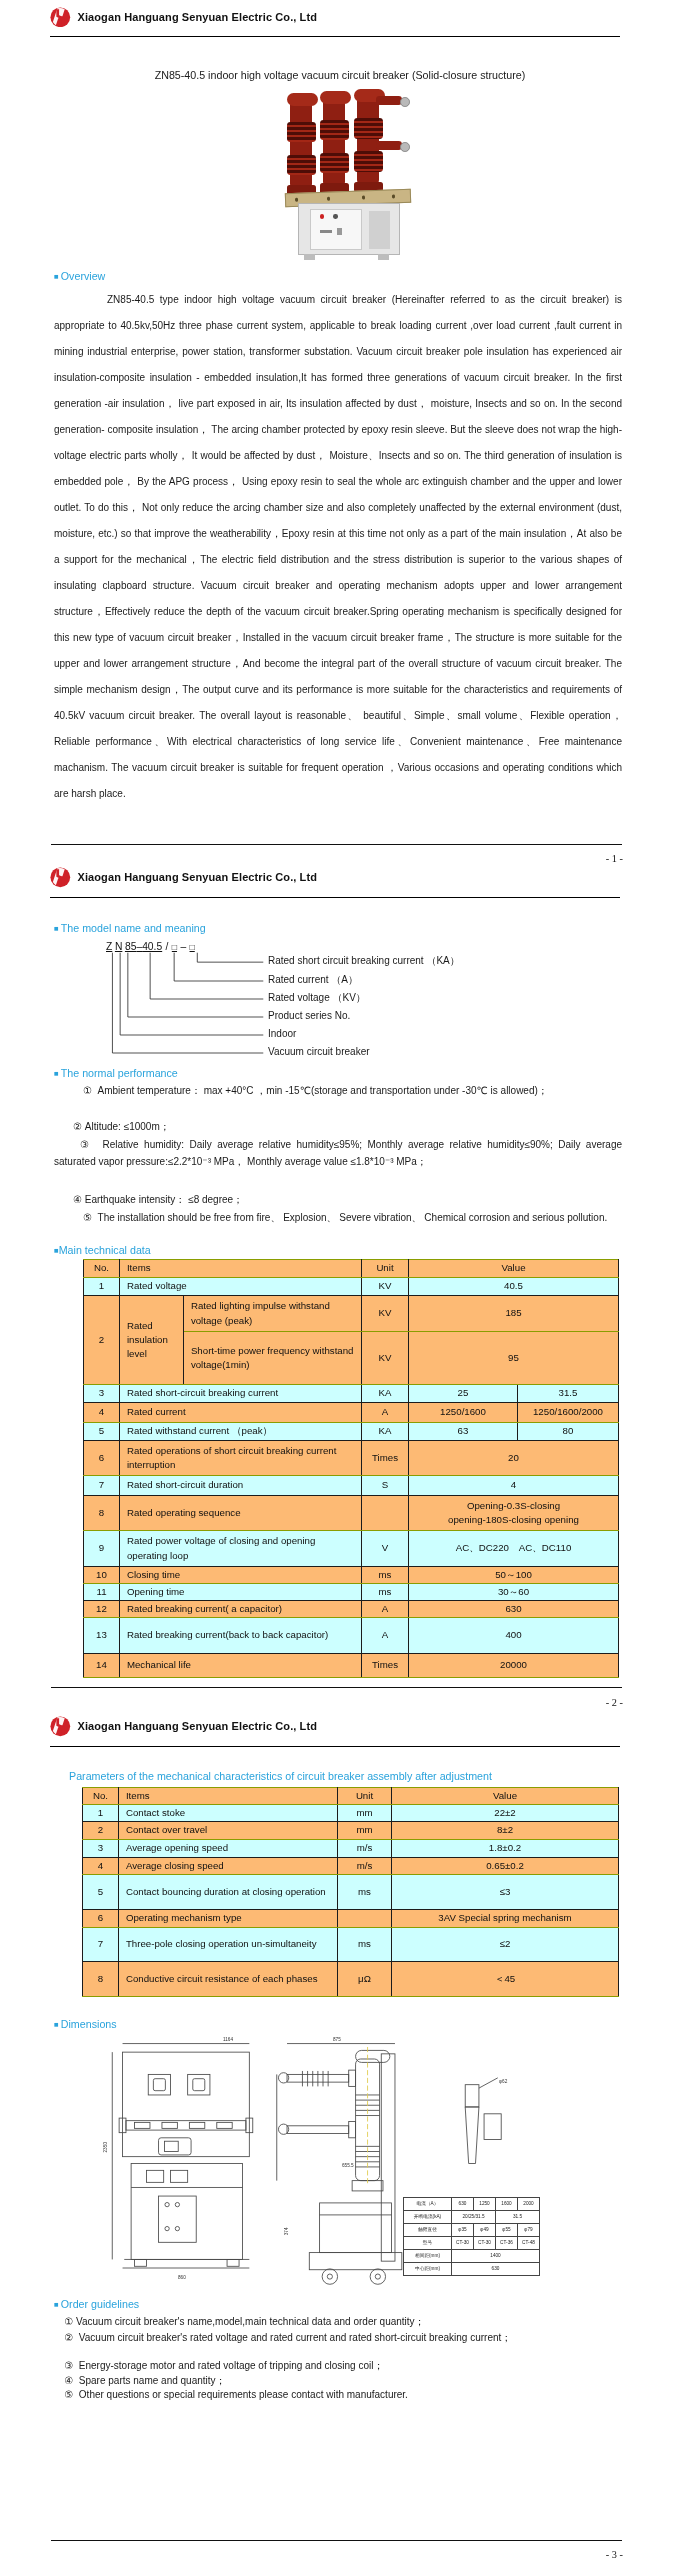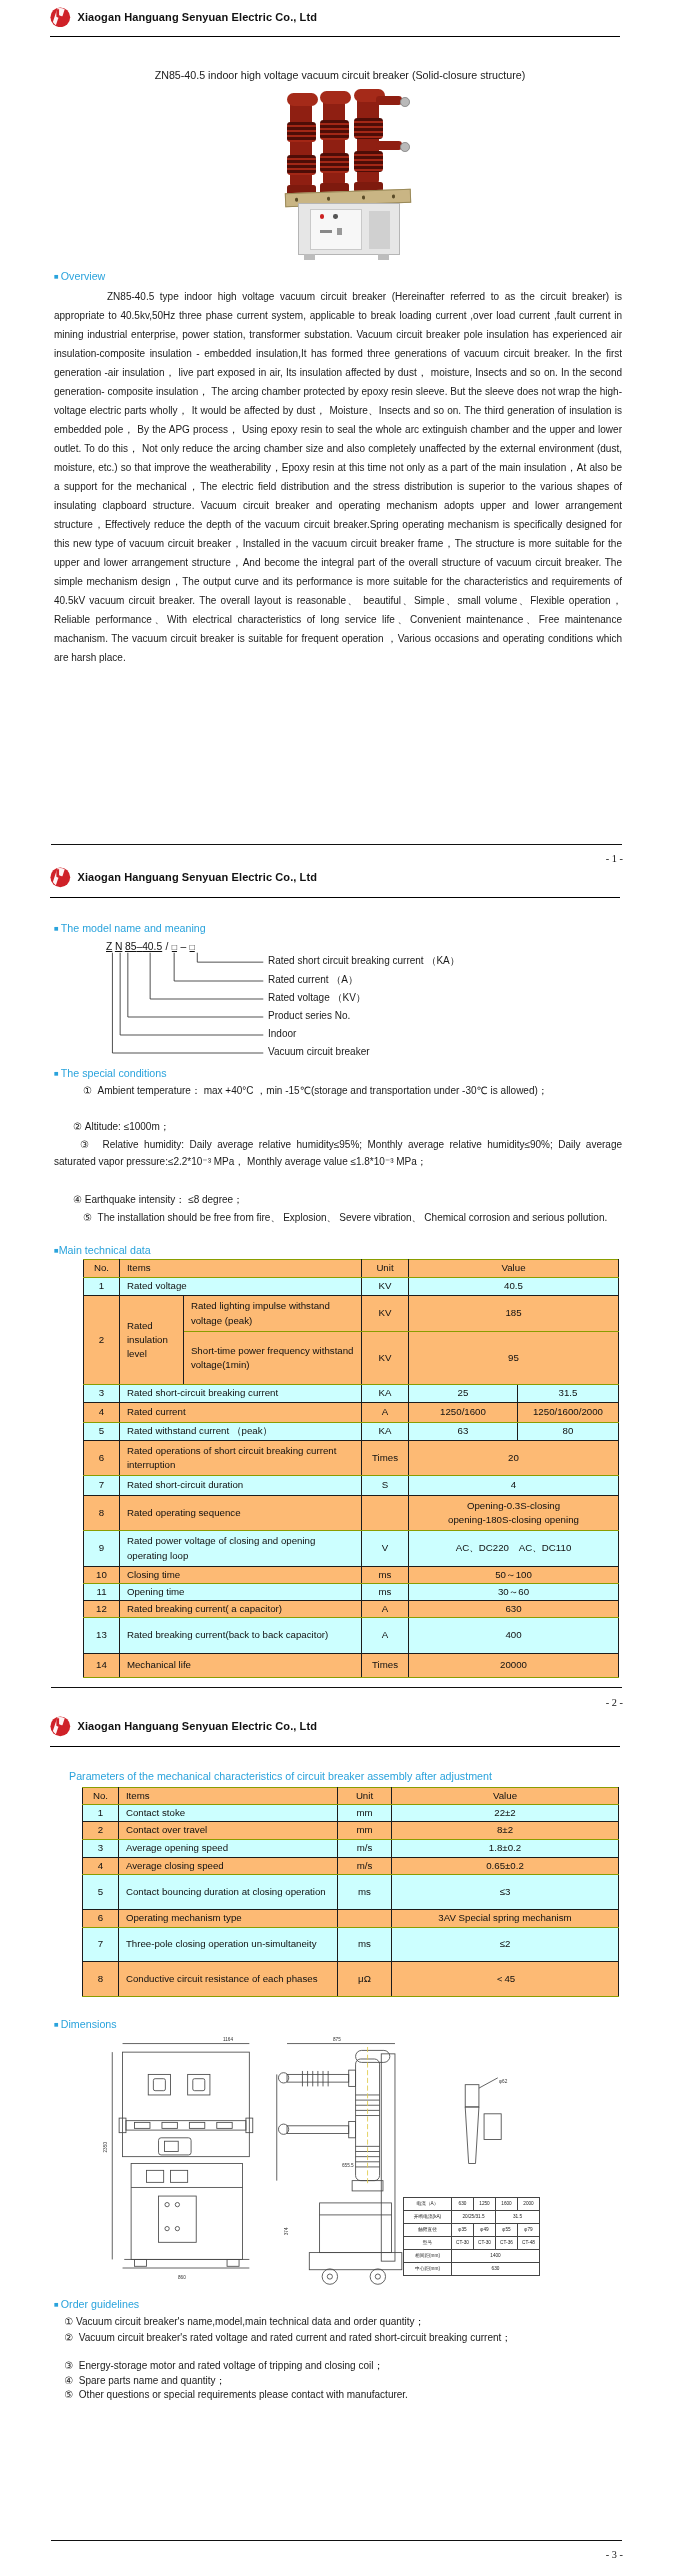--- a/index.html
+++ b/index.html
@@ -6,21 +6,21 @@
   body{width:680px;height:2576px;position:relative;overflow:hidden;
        font-family:"Liberation Sans",sans-serif;color:#1a1a1a;}
   .abs{position:absolute;}
   
   .hdr{display:flex;align-items:center;gap:6.9px;border-bottom:1.7px solid #000;padding-bottom:9px;}
   .hdr .co{font-weight:bold;font-size:11px;color:#111;letter-spacing:0.1px;}
   
   .sec{color:#2aa3dc;font-size:10.7px;}
   .sec.b::before{content:"■ ";font-size:7.7px;vertical-align:0.9px;}
   .sec.bt::before{content:"■";font-size:7.7px;vertical-align:0.9px;}
-  .body-text{font-size:10px;line-height:19px;text-align:justify;color:#1a1a1a;}
+  .body-text{font-size:10px;line-height:26px;text-align:justify;color:#1a1a1a;}
   .cond{font-size:10px;line-height:17px;text-align:justify;}
   
   table.tech{border-collapse:collapse;table-layout:fixed;font-size:9.7px;color:#101010;
              border:1.7px solid #1c1c1c;}
   table.tech td{border:0.9px solid #1c1c1c;text-align:center;padding:0.9px 3.4px;overflow:hidden;line-height:1.45;}
   table.tech td.ta-l{text-align:left;padding-left:6.9px;}
   tr.bright>td{background:#fdba74;border-top:1.7px solid #8a9d00;border-bottom:1.7px solid #8a9d00;}
   tr.light>td{background:#ccffff;}
   .pgnum{font-family:"Liberation Serif",serif;font-size:10.3px;color:#111;}
   .rule{border-top:1.7px solid #111;height:0;}
@@ -133,21 +133,21 @@
   </g>
 </svg>
 
 <div class="abs mlabel" style="left:268px;top:955px;">Rated short circuit breaking current （KA）</div>
 <div class="abs mlabel" style="left:268px;top:974px;">Rated current （A）</div>
 <div class="abs mlabel" style="left:268px;top:992px;">Rated voltage （KV）</div>
 <div class="abs mlabel" style="left:268px;top:1010px;">Product series No.</div>
 <div class="abs mlabel" style="left:268px;top:1028px;">Indoor</div>
 <div class="abs mlabel" style="left:268px;top:1046px;">Vacuum circuit breaker</div>
 
-<div class="abs sec b" style="left:54px;top:1067px;">The special conditions</div>
+<div class="abs sec b" style="left:54px;top:1067px;">The normal performance</div>
 
 <div class="abs cond" style="left:54px;top:1082px;width:568px;text-indent:29px;">
   <span>①</span>&nbsp;&nbsp;<span>Ambient temperature： max +40°C ，min -15℃(storage and transportation under -30℃ is allowed)；</span>
 </div>
 <div class="abs cond" style="left:54px;top:1118px;width:568px;text-indent:19px;">
   <span>②</span>&nbsp;<span>Altitude: ≤1000m；</span>
 </div>
 <div class="abs cond" style="left:54px;top:1136px;width:568px;text-indent:26px;">
   <span>③</span>&nbsp;&nbsp;<span>Relative humidity: Daily average relative humidity≤95%; Monthly average relative humidity≤90%; Daily average saturated vapor pressure:≤2.2*10⁻³ MPa， Monthly average value ≤1.8*10⁻³ MPa；</span>
 </div>

